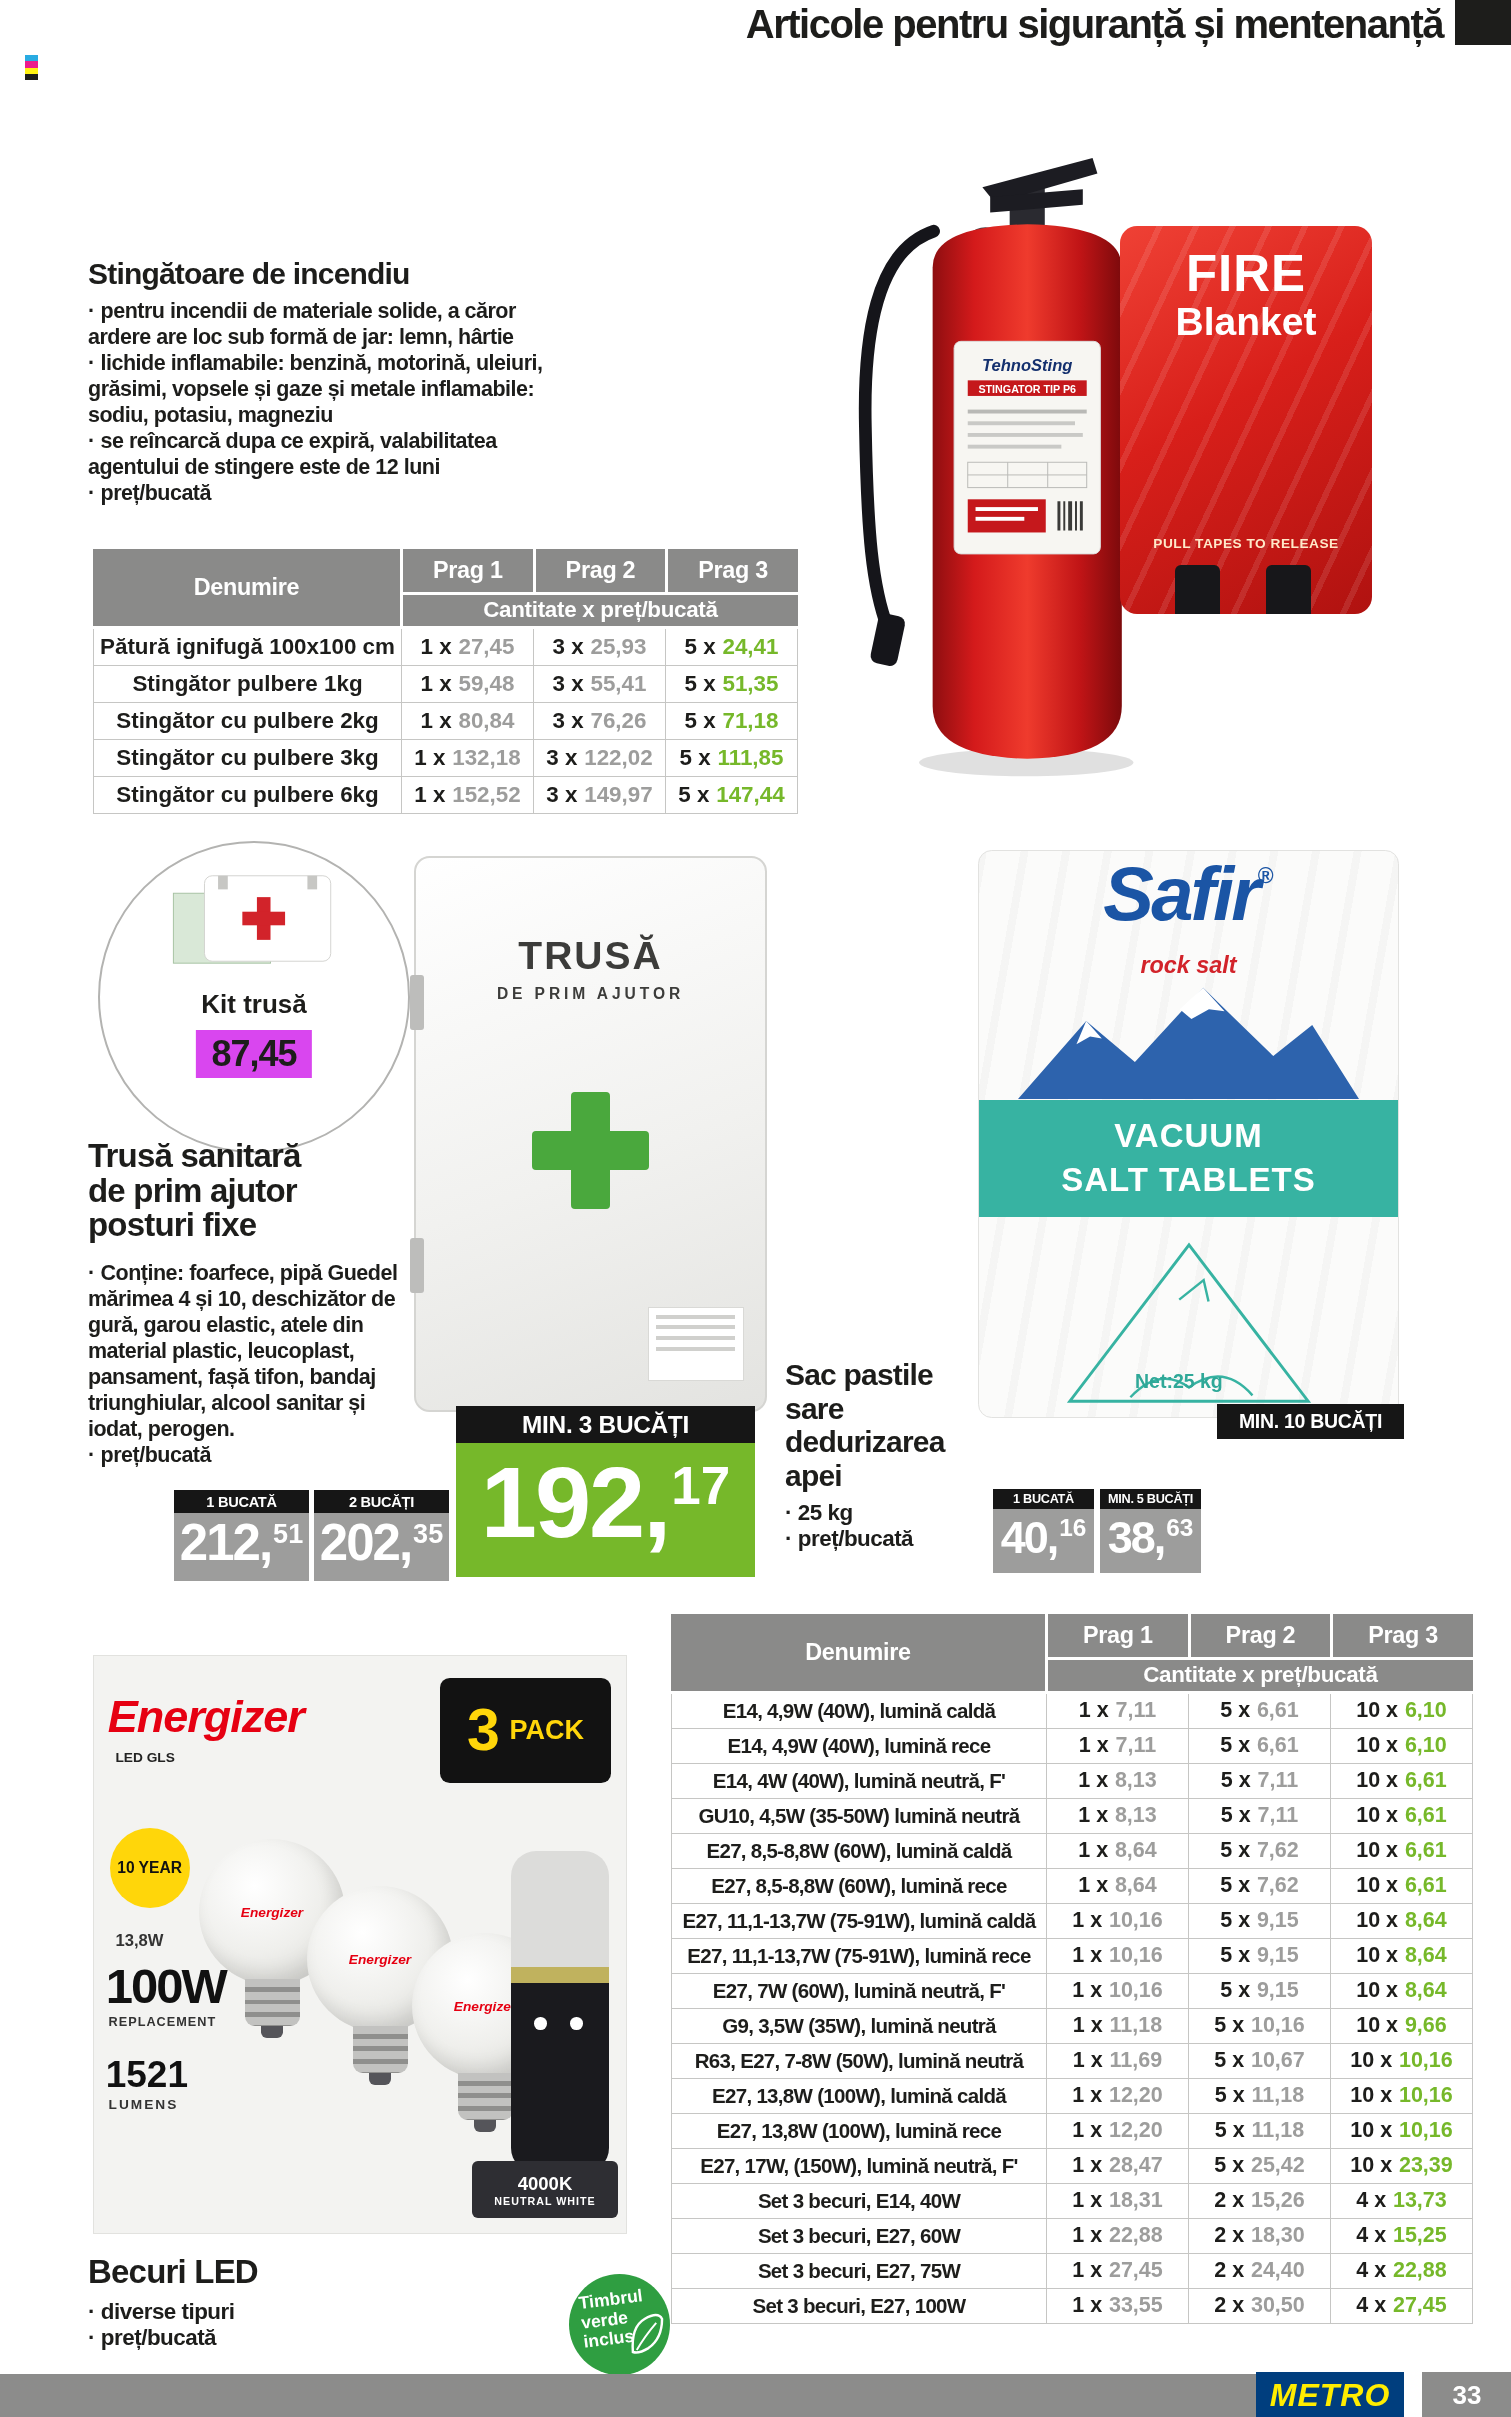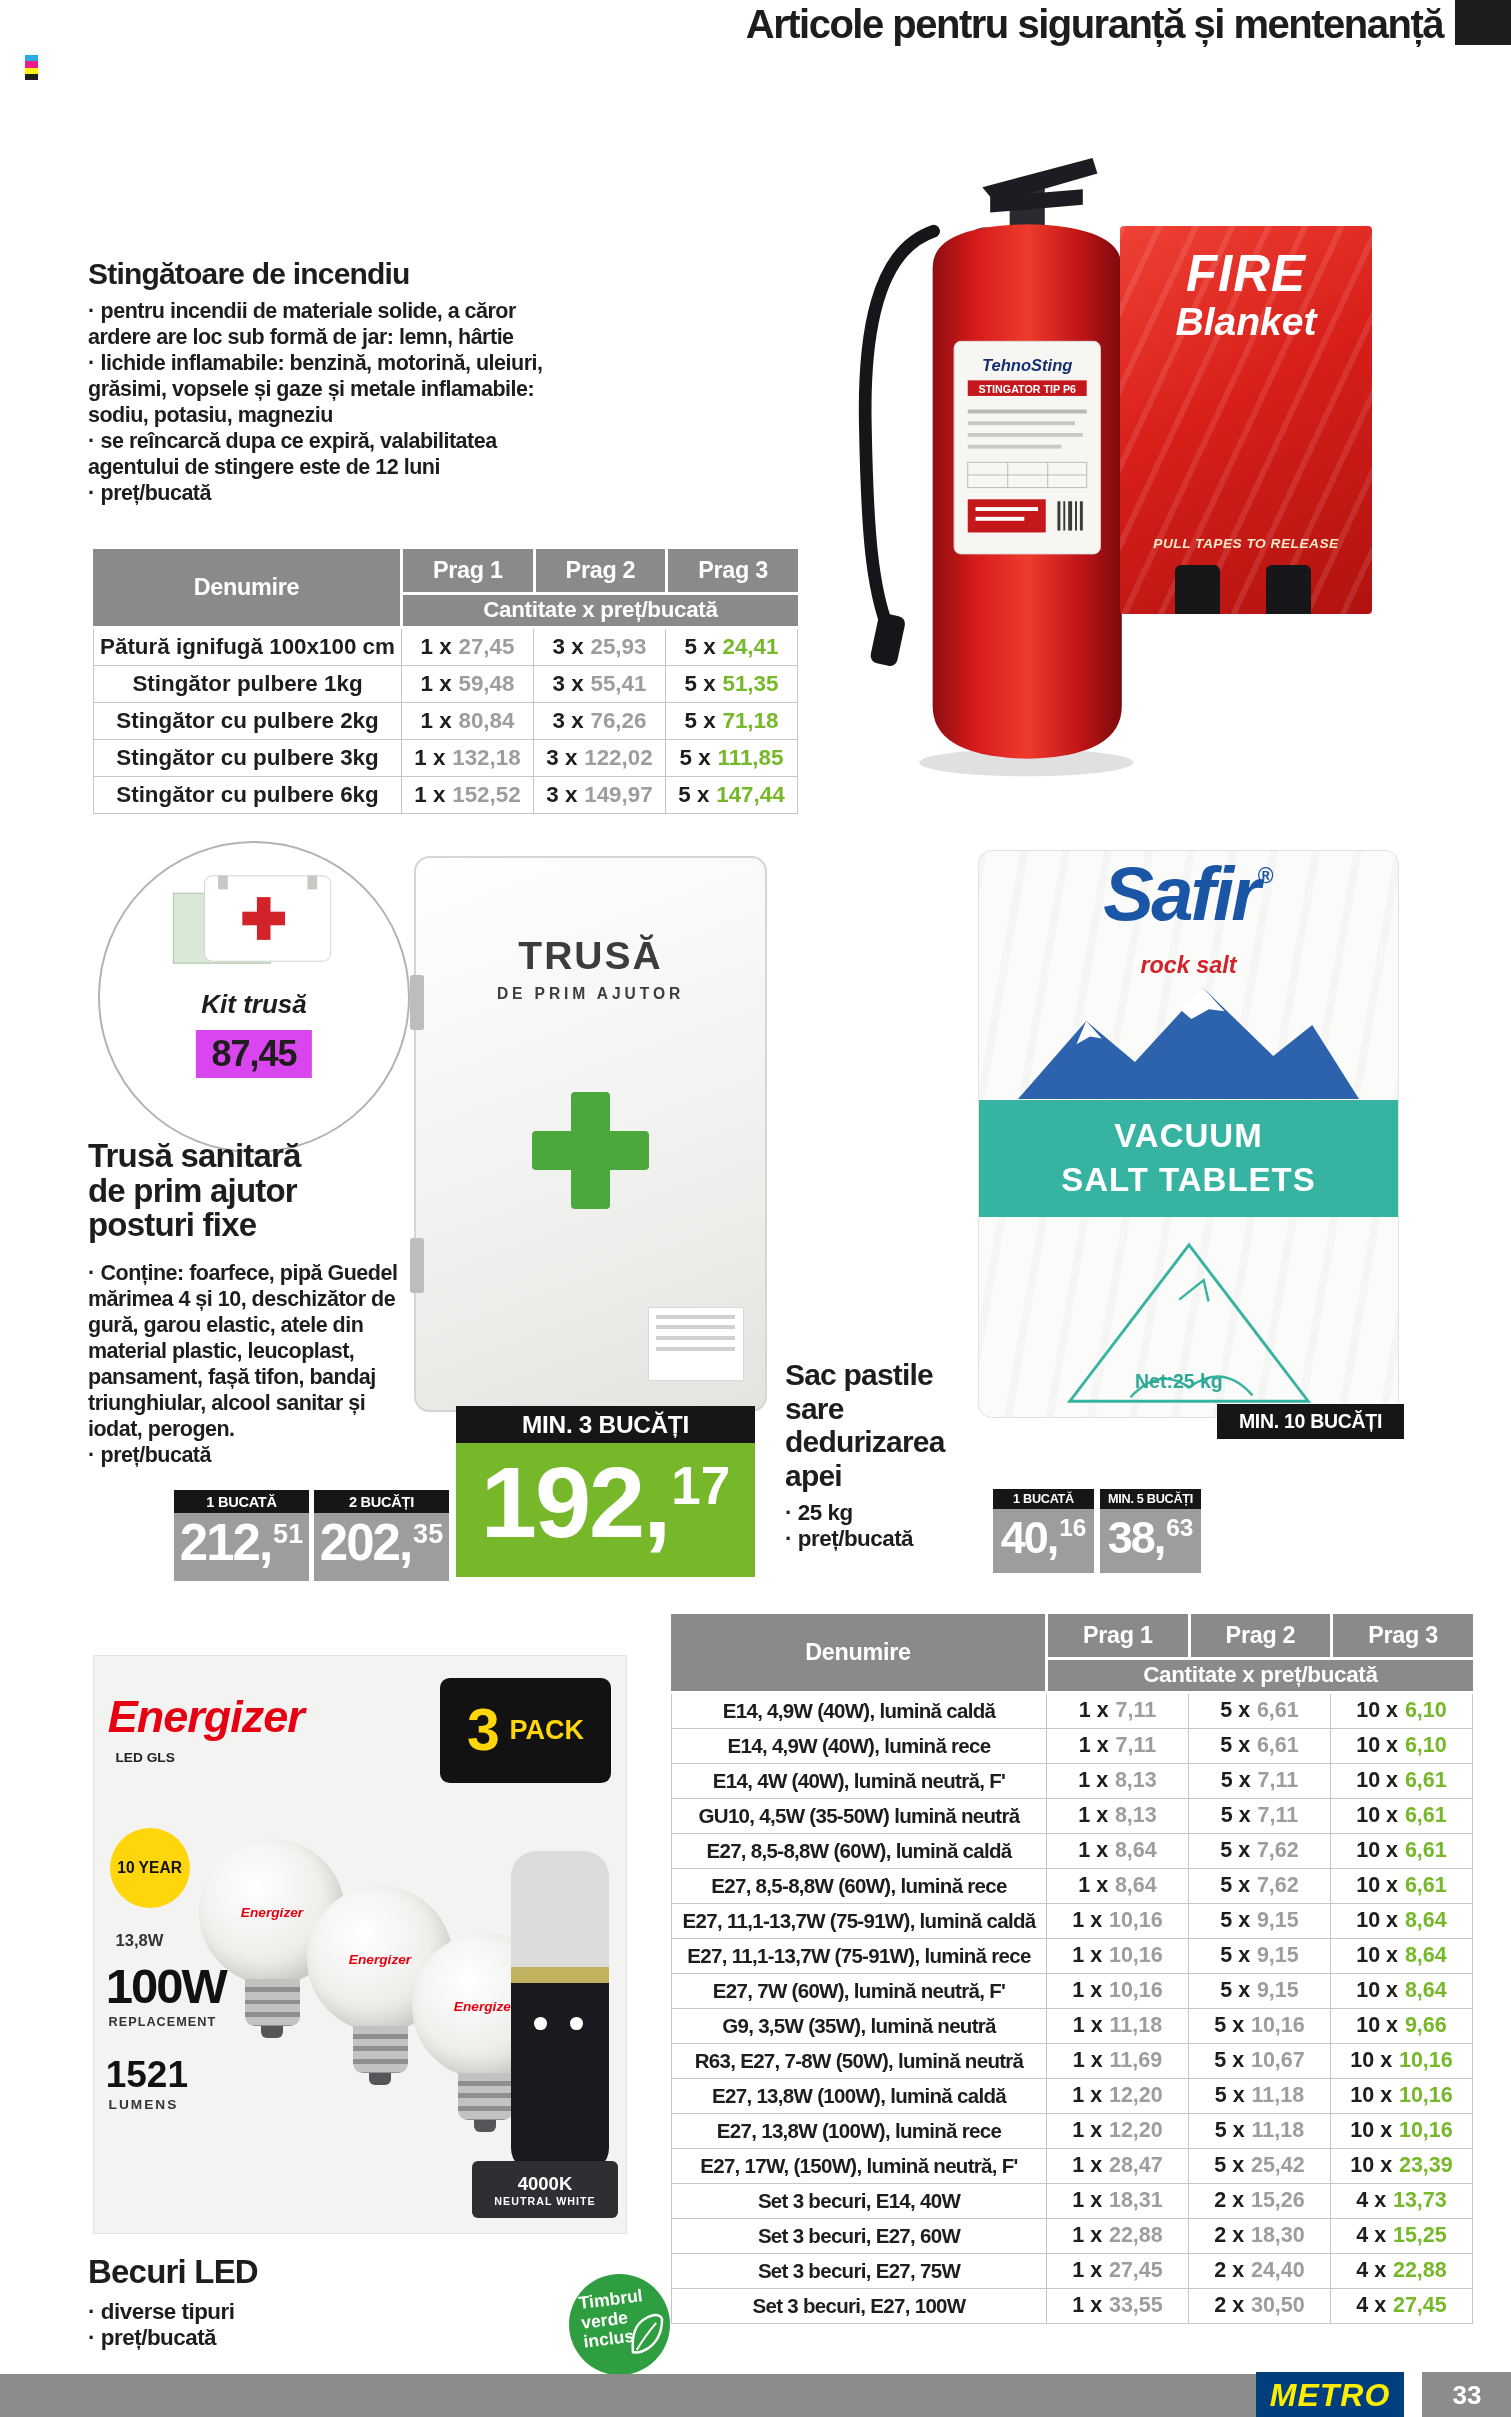--- a/index.html
+++ b/index.html
@@ -69,27 +69,27 @@
   .sl-tag .pt-dec{font-size:24.4px;line-height:24.4px;top:7.8px;}
   .sl-tag.green{width:187px;}
   .sl-tag.green .pt-bar{height:35px;font-size:19.5px;}
   .sl-tag.green .pt-box{height:137px;}
   .sl-tag.green .pt-whole{font-size:94px;line-height:113px;}
   .sl-tag.green .pt-dec{font-size:49px;line-height:49px;top:15.6px;}
 
   
   .kit-circle{left:98px;top:841px;width:308px;height:308px;border:2.9px solid #b3b3b1;border-radius:50%;background:#fff;}
   .kit-label{left:0;top:146px;width:100%;text-align:center;font-size:26px;font-weight:bold;}
-  .kit-label span{border-bottom:2.9px solid #1d1d1b;padding-bottom:18px;font-style:italic;}
+  .kit-label span{border-bottom:2.9px solid #1d1d1b;padding-bottom:18px;}
   .kit-price{left:50%;top:187px;transform:translateX(-50%);background:#d946ef;padding:2.9px 15.6px;
     font-size:36px;font-weight:bold;letter-spacing:-1px;}
 
   
-  .blanket{left:1120px;top:226px;width:252px;height:388px;border-radius:4px;
-    background:linear-gradient(150deg,#ef4135 0%,#d81f1a 45%,#b01210 100%);overflow:hidden;font-style:italic;}
+  .blanket{left:1120px;top:226px;width:252px;height:388px;border-radius:17px;
+    background:linear-gradient(150deg,#ef4135 0%,#d81f1a 45%,#b01210 100%);overflow:hidden;}
   .blanket .crease{position:absolute;inset:0;background:repeating-linear-gradient(115deg,rgba(255,255,255,.10) 0 5.9px,rgba(0,0,0,0) 5.9px 33px);}
   .bl-t1{left:0;top:21.5px;width:100%;text-align:center;color:#fff;font-size:51px;font-weight:bold;letter-spacing:1px;line-height:1;}
   .bl-t2{left:0;top:76px;width:100%;text-align:center;color:#fff;font-size:39px;font-weight:bold;line-height:1;}
   .bl-note{left:0;top:310px;width:100%;text-align:center;color:#ffe9c9;font-size:13.7px;font-weight:bold;letter-spacing:0.5px;}
   .bl-strap{position:absolute;width:45px;height:57px;background:#17171a;border-radius:5.9px;bottom:-7.8px;}
 
   
   .cabinet{left:414px;top:856px;width:349px;height:552px;border:2px solid #d5d5d2;border-radius:15.6px;
     background:linear-gradient(160deg,#ffffff 0%,#f1f1ef 55%,#e3e3e0 100%);}
   .cab-title{left:0;top:76px;width:100%;text-align:center;font-size:39px;font-weight:bold;color:#3c3c3a;letter-spacing:2px;}

